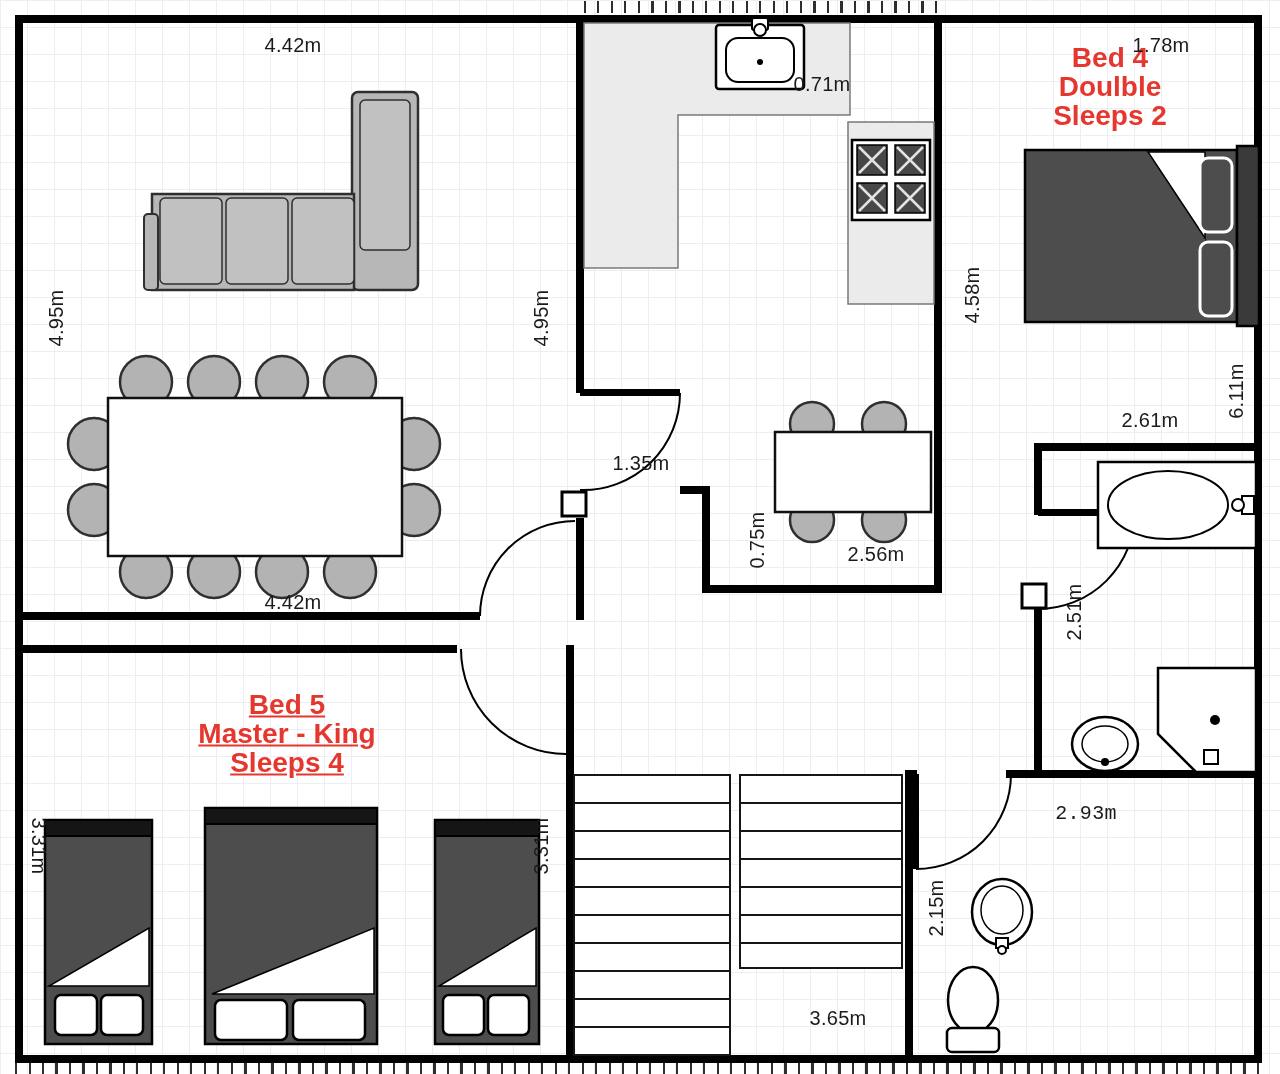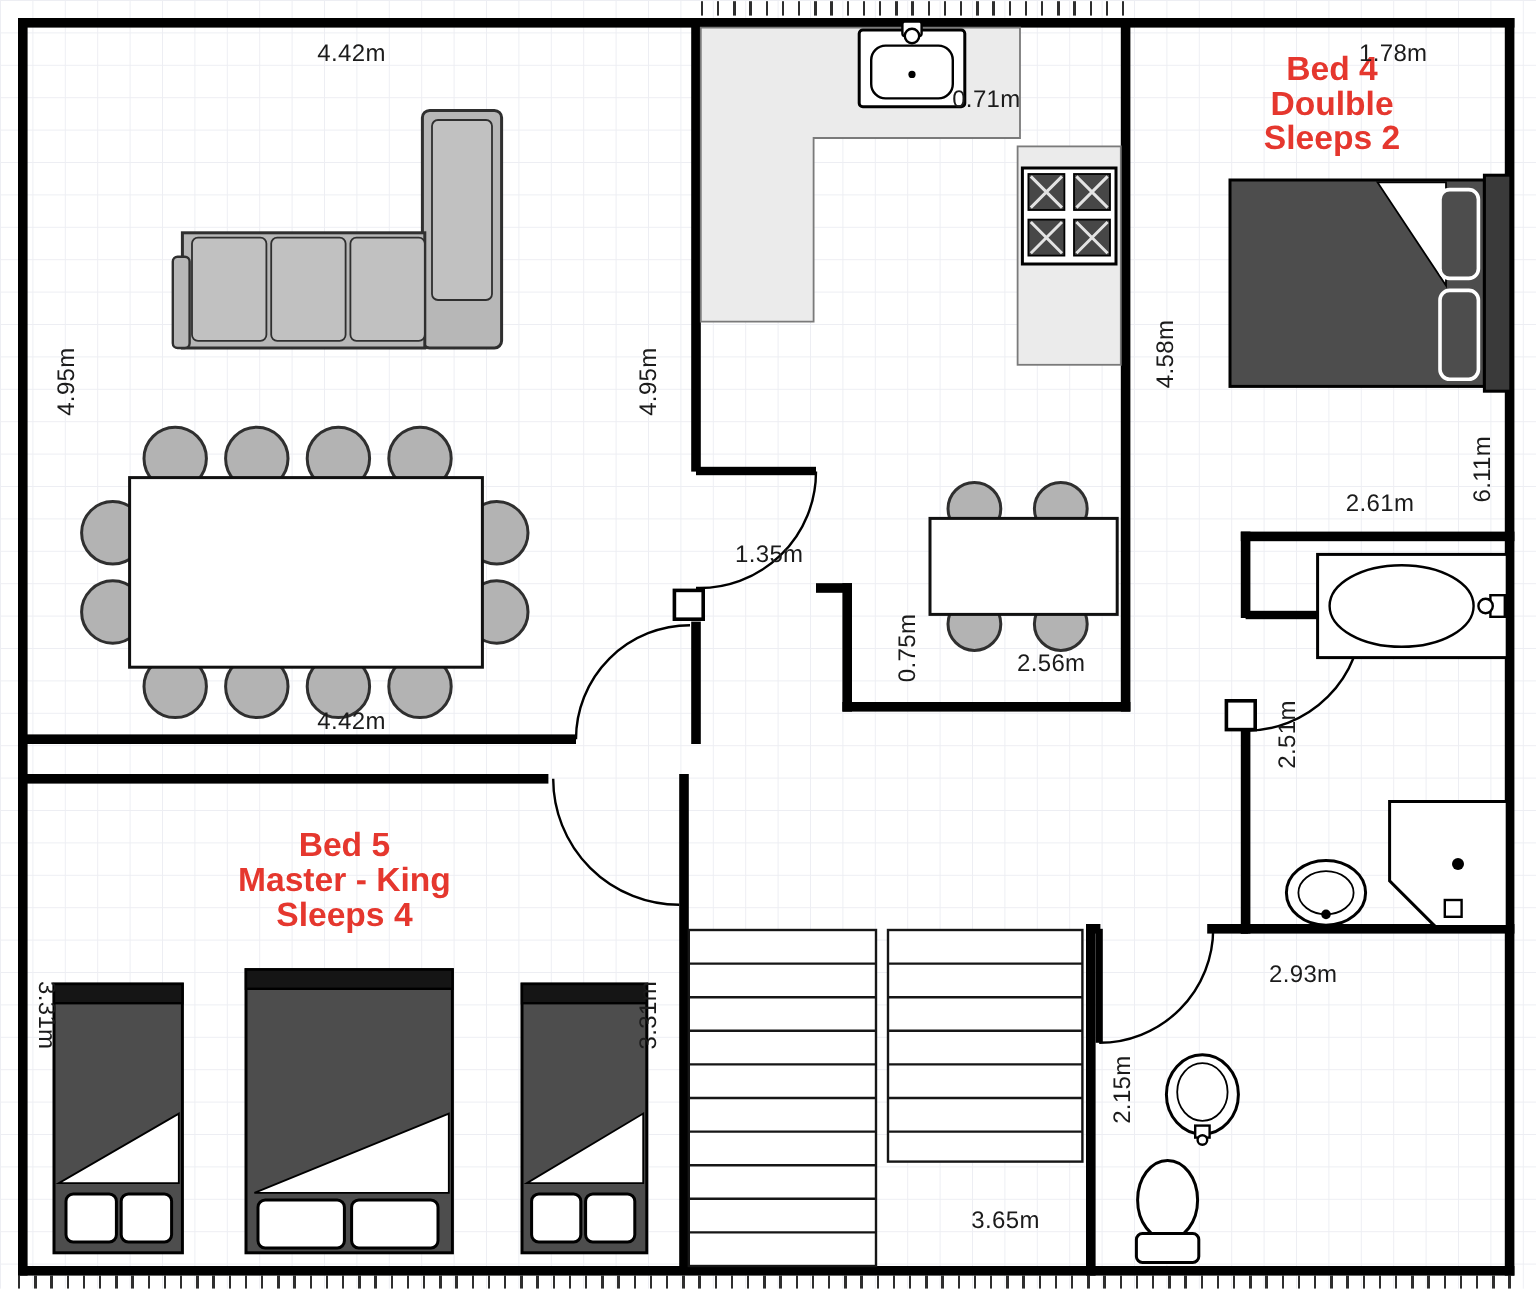--- a/index.html
+++ b/index.html
@@ -207,21 +207,21 @@
         <rect x="488" y="995" width="41" height="40" rx="6" fill="#ffffff" stroke-width="2.5"></rect>
       </g>
     </g>
   </svg>
 
   <div class="room-label" style="left:1110px; top:86px;">
     <div>Bed 4</div>
     <div>Doulble</div>
     <div>Sleeps 2</div>
   </div>
-  <div class="room-label" style="left:287px; top:733px;">
+  <div class="room-label" style="left:287px; top:733px;text-decoration:underline;">
     <div>Bed 5</div>
     <div>Master - King</div>
     <div>Sleeps 4</div>
   </div>
 
   <div class="dim" style="left:293px; top:45px;">4.42m</div>
   <div class="dim rot" style="left:56px; top:318px;">4.95m</div>
   <div class="dim rot" style="left:541px; top:318px;">4.95m</div>
   <div class="dim" style="left:293px; top:602px;">4.42m</div>
 
@@ -229,21 +229,21 @@
   <div class="dim rot" style="left:972px; top:295px;">4.58m</div>
   <div class="dim" style="left:641px; top:463px;">1.35m</div>
   <div class="dim rot" style="left:757px; top:540px;">0.75m</div>
   <div class="dim" style="left:876px; top:554px;">2.56m</div>
 
   <div class="dim" style="left:1161px; top:45px;text-align:right;">1.78m</div>
   <div class="dim rot" style="left:1236px; top:391px;">6.11m</div>
   <div class="dim" style="left:1150px; top:420px;">2.61m</div>
 
   <div class="dim rot" style="left:1074px; top:612px;">2.51m</div>
-  <div class="dim" style="left:1086px; top:813px;">2.93m</div>
+  <div class="dim" style="left:1086px; top:813px;font-family:Liberation Mono, monospace;">2.93m</div>
 
   <div class="dim rot-cw" style="left:38px; top:846px;">3.31m</div>
   <div class="dim rot" style="left:541px; top:846px;">3.31m</div>
 
   <div class="dim" style="left:810px; top:1018px;margin-left:28px;">3.65m</div>
   <div class="dim rot" style="left:936px; top:908px;">2.15m</div>
 
 </div>
 
 </body></html>

